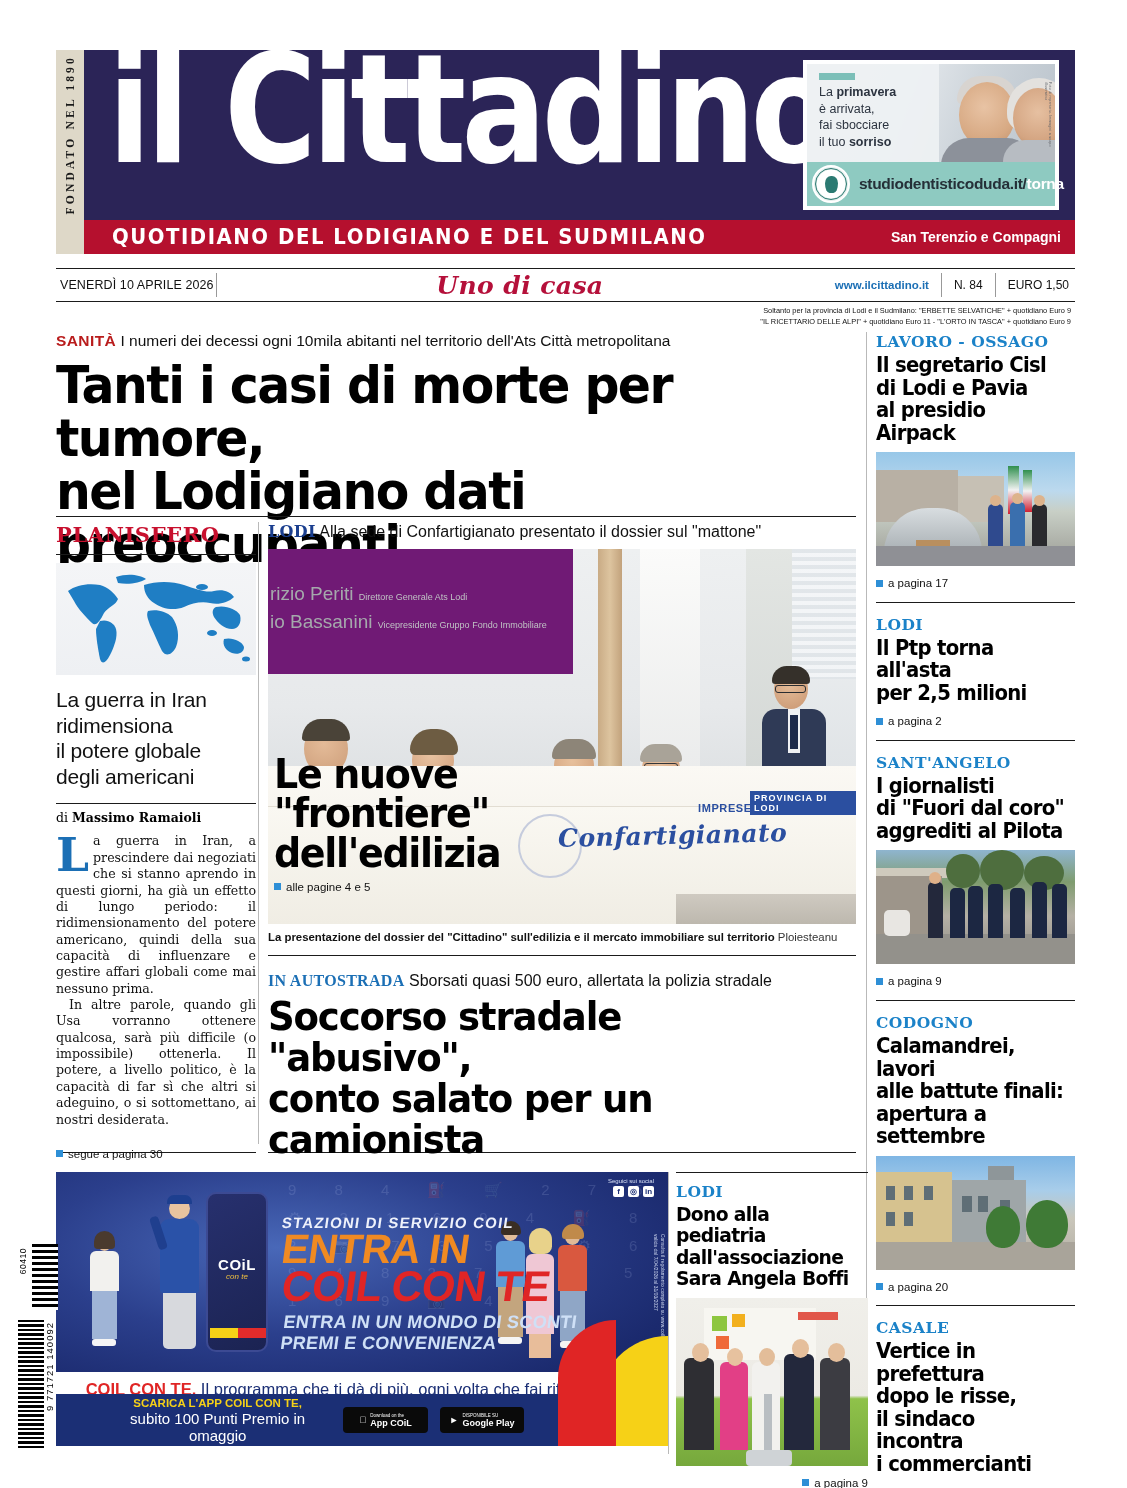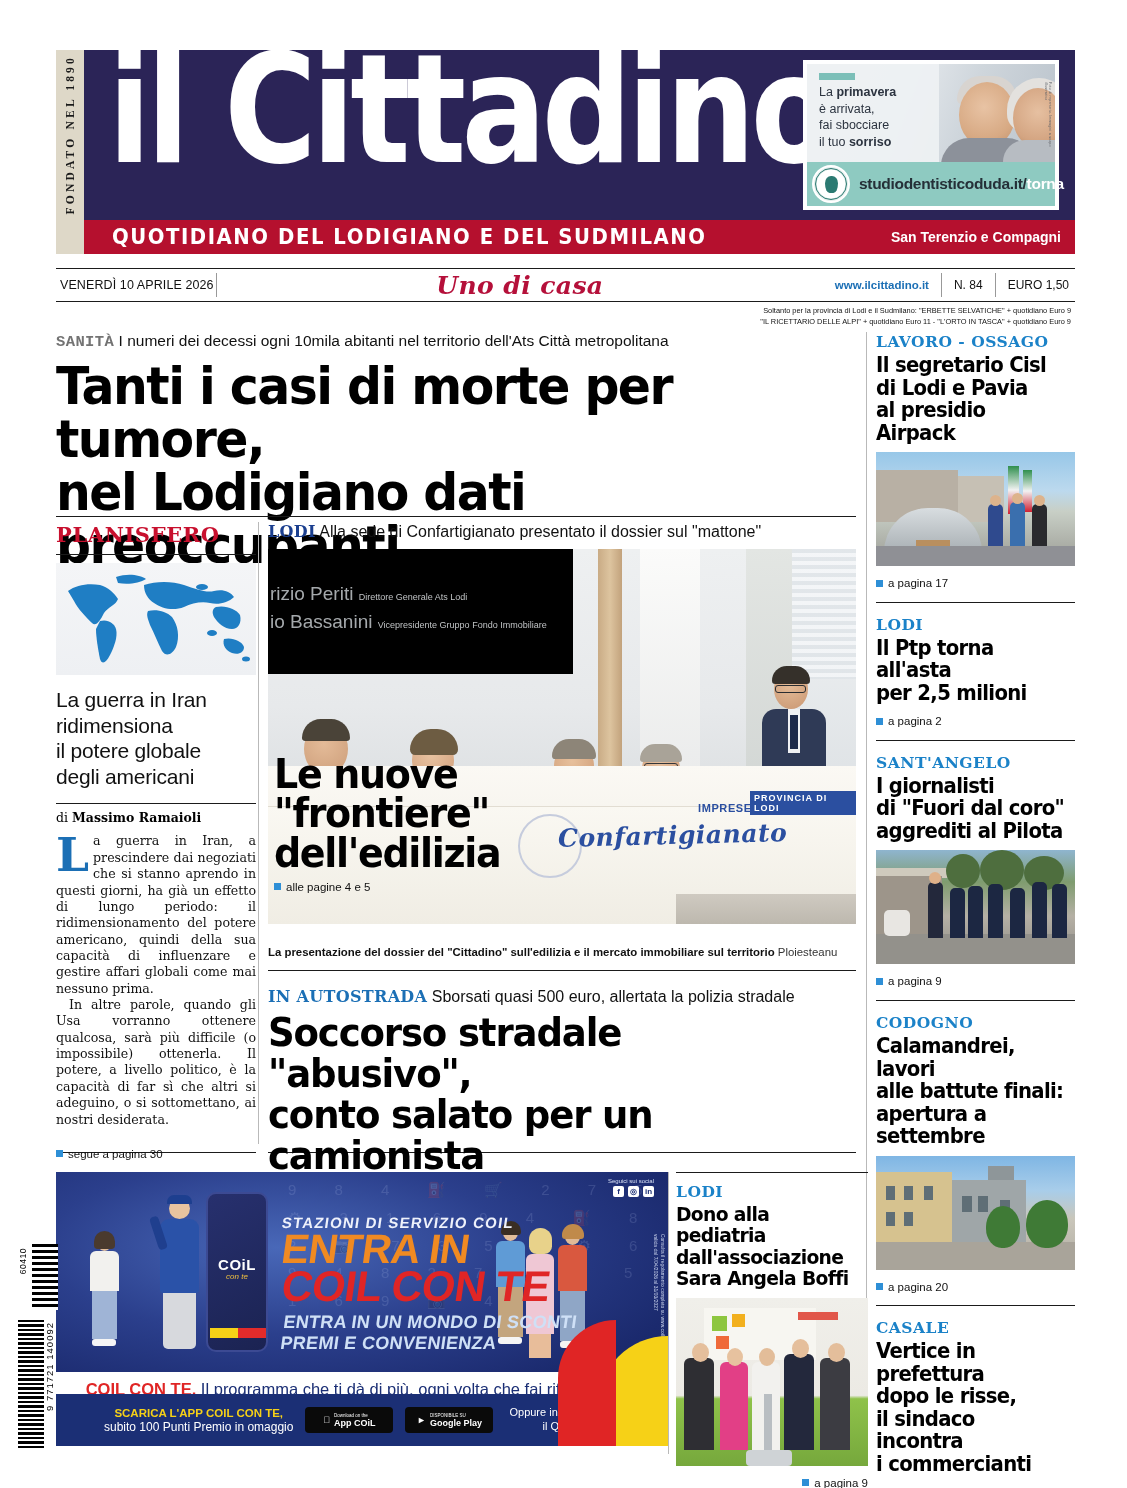--- a/index.html
+++ b/index.html
@@ -141,21 +141,21 @@
     text-align:right; font-size:7.4px; line-height:1.42; color:#111;
   }
 
   
   .vrule { position:absolute; width:1px; background:#b9b9b9; }
 
   
   .lead { position:absolute; left:56px; top:332px; width:800px; }
   .kicker-line { font-size:15.5px; color:#111; line-height:1.2; white-space:nowrap; }
   .kicker-line .tag {
-    color:#737373; font-weight:700; font-family:Liberation Mono, monospace;
+    color:#b91c1c; font-weight:700; font-family:Liberation Sans, sans-serif;
     letter-spacing:0.4px; font-size:15.5px;
   }
   .lead h1 {
     font-family:"DejaVu Sans", sans-serif;
     font-weight:700; font-size:52px; line-height:1.02;
     letter-spacing:-1.6px; color:#000; margin-top:8px;
     transform: scaleX(0.94); transform-origin:left top;
   }
   .refmark {
     display:inline-flex; align-items:center; gap:5px;
@@ -206,21 +206,21 @@
     color:#1b3f8f; font-weight:700; font-family:"DejaVu Serif", serif;
     font-size:16px; letter-spacing:0.3px;
   }
   .photo-main {
     margin-top:8px; width:588px; height:375px; position:relative; overflow:hidden;
     background:#d9dde2;
   }
   .ph-wall { position:absolute; left:0; top:0; width:100%; height:100%;
     background: linear-gradient(180deg,#eef0f1 0%,#e7e9eb 42%,#dfe2e4 60%,#d6d9dc 100%); }
   .ph-screen { position:absolute; left:0; top:0; width:305px; height:125px;
-    background:#000000; }
+    background:#701a75; }
   .ph-screen .l1 { position:absolute; left:2px; top:10px; font-size:13px;
     color:#b9bcbe; letter-spacing:0.3px; white-space:nowrap; }
   .ph-screen .l2 { position:absolute; left:2px; top:34px; font-size:19px;
     color:#a5a9ac; white-space:nowrap; }
   .ph-screen .l2 small { font-size:9px; color:#c0c3c5; }
   .ph-screen .l3 { position:absolute; left:2px; top:62px; font-size:19px;
     color:#a5a9ac; white-space:nowrap; }
   .ph-screen .l3 small { font-size:9px; color:#c0c3c5; }
   .ph-pillar { position:absolute; left:330px; top:0; width:24px; height:248px;
     background:linear-gradient(90deg,#c9ab85,#ddc49f,#c2a27c); }
@@ -263,25 +263,25 @@
   .cap-overlay {
     position:absolute; left:6px; bottom:30px; width:300px;
   }
   .cap-overlay h2 {
     font-family:"DejaVu Sans", sans-serif; font-weight:700;
     font-size:40px; line-height:0.99; letter-spacing:-1.4px; color:#000;
     transform:scaleX(0.95); transform-origin:left top;
   }
   .cap-overlay .refmark { margin-top:7px; }
   .photo-caption {
-    margin-top:21px; font-size:11.4px; font-weight:700; color:#111; line-height:1.3;
+    margin-top:6px; font-size:11.4px; font-weight:700; color:#111; line-height:1.3;
   }
   .photo-caption .credit { font-weight:400; color:#333; }
   .autostrada { margin-top:16px; }
-  .autostrada .center-kicker .tag { color:#1b6fb5; }
+  .autostrada .center-kicker .tag { color:#1b6fb5;font-family:Liberation Serif, serif; }
   .autostrada h2 {
     font-family:"DejaVu Sans", sans-serif; font-weight:700;
     font-size:39px; line-height:1.05; letter-spacing:-1.2px; color:#000;
     margin-top:7px; transform:scaleX(0.95); transform-origin:left top;
   }
 
   
   .sidebar { position:absolute; left:876px; top:332px; width:199px; }
   .sb-item { margin-bottom:8px; }
   .sb-tag {
@@ -405,21 +405,21 @@
   }
   .coil-strap .ln1 { font-size:16.5px; color:#1b2f75; }
   .coil-strap .ln1 b { color:#e02525; font-weight:700; }
   .coil-strap .ln2 { font-size:15px; color:#e02525; margin-top:1px; }
   .coil-bottom {
     position:absolute; left:0; bottom:0; width:612px; height:52px;
     background:#1b2f75; display:flex; align-items:center;
   }
   .coil-bottom .app-txt { margin-left:48px; text-align:center; }
   .coil-bottom .app-txt .a1 { color:#f6d117; font-weight:700; font-size:11.5px; }
-  .coil-bottom .app-txt .a2 { color:#fff; font-size:12px; margin-top:1px; }
+  .coil-bottom .app-txt .a2 { color:#fff; font-size:15px; margin-top:1px; }
   .store-badge {
     width:88px; height:26px; background:#0a0a0a; border-radius:4px; margin-left:12px;
     display:flex; align-items:center; justify-content:center; gap:4px;
     color:#fff; font-size:9px; font-weight:700;
   }
   .store-badge .tiny { font-size:4.5px; font-weight:400; display:block; }
   .coil-bottom .qr-lbl { margin-left:16px; color:#fff; font-size:11px; text-align:right; line-height:1.25; }
   .qr {
     width:42px; height:42px; margin-left:8px; background:#fff; padding:2px;
     background-image:

